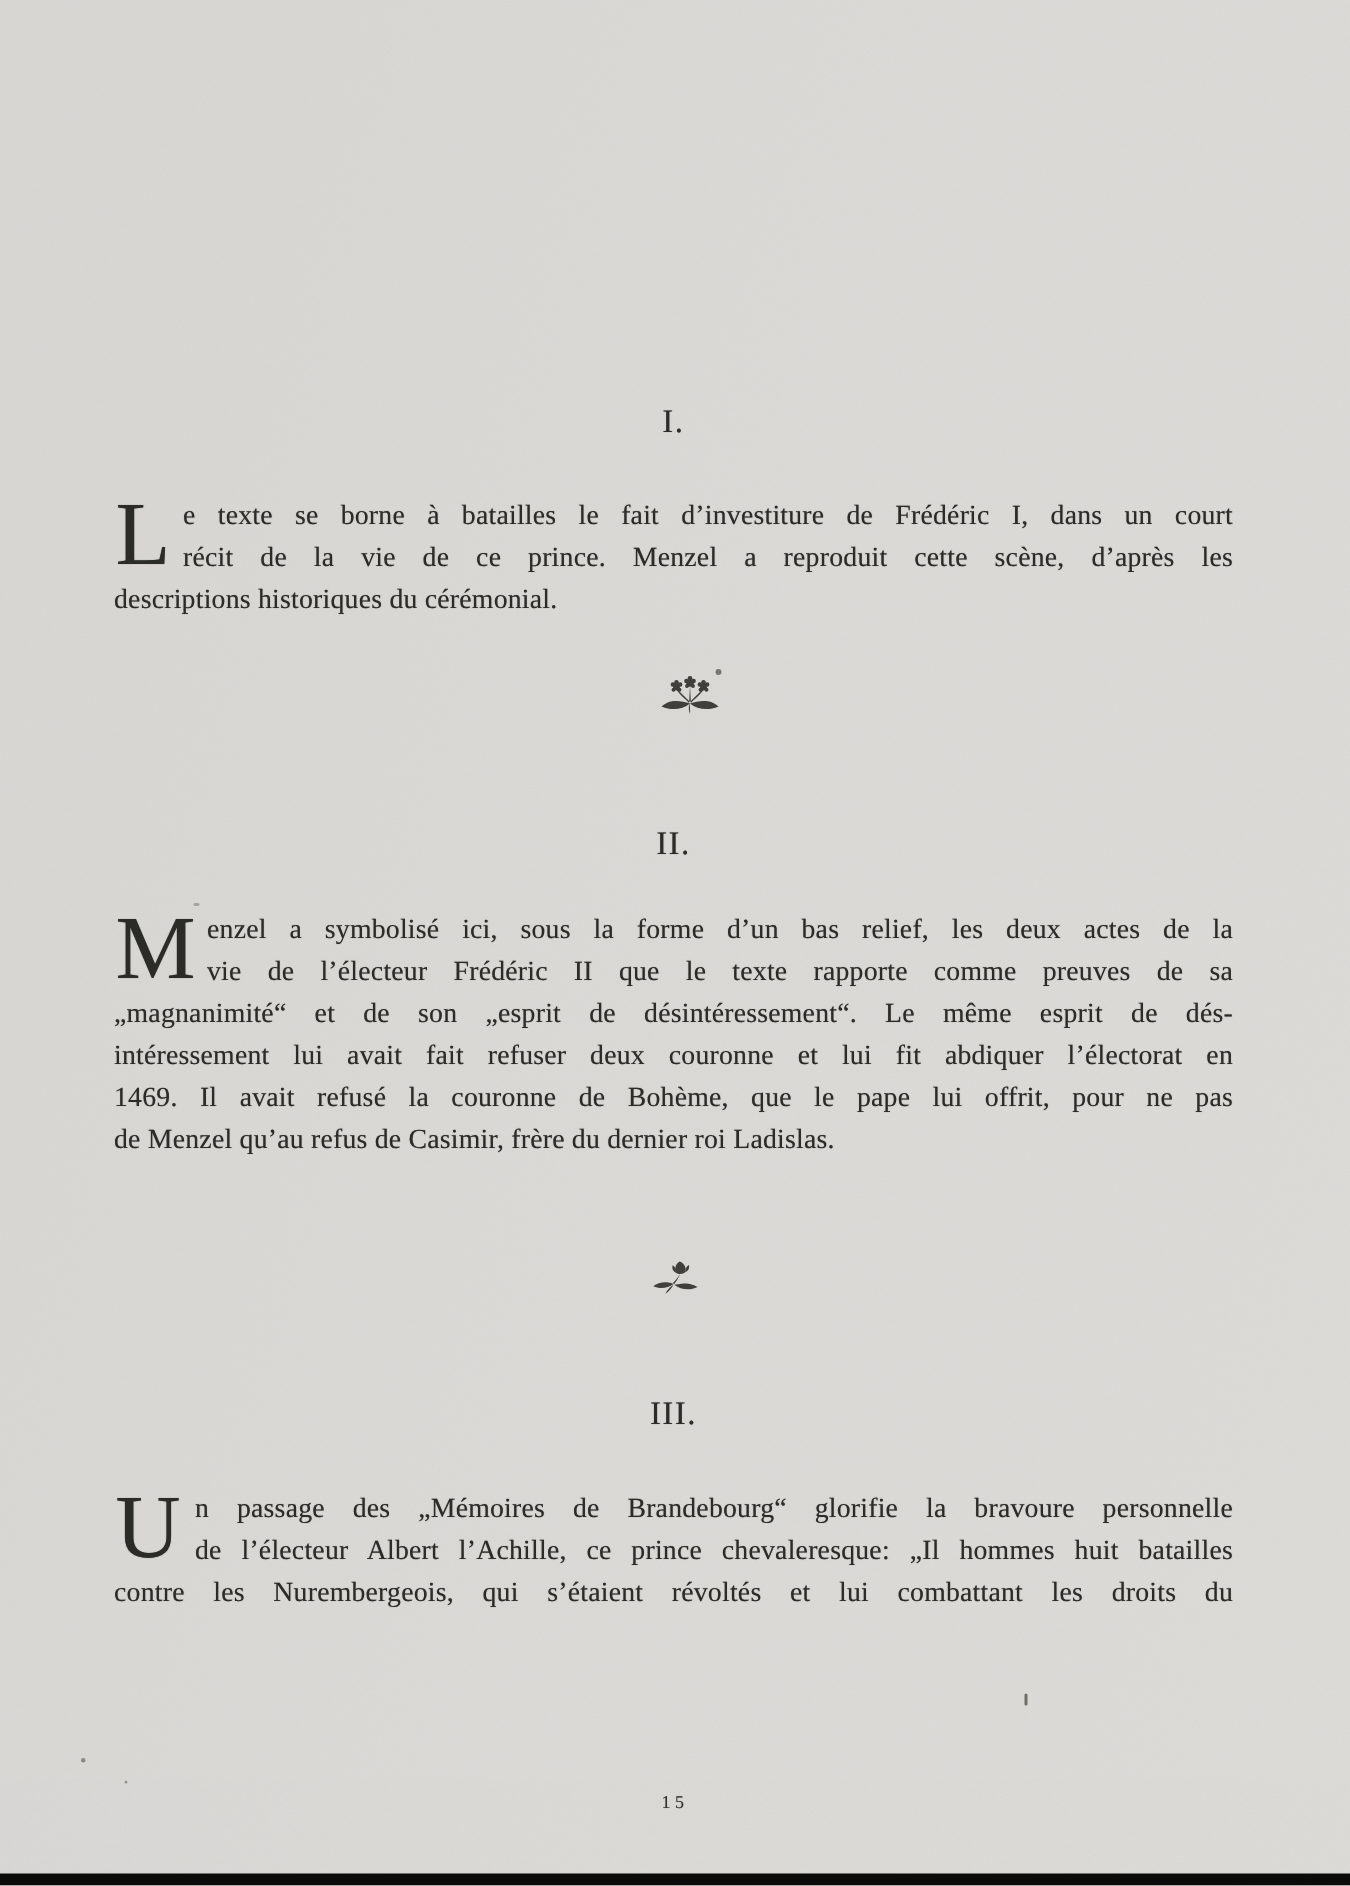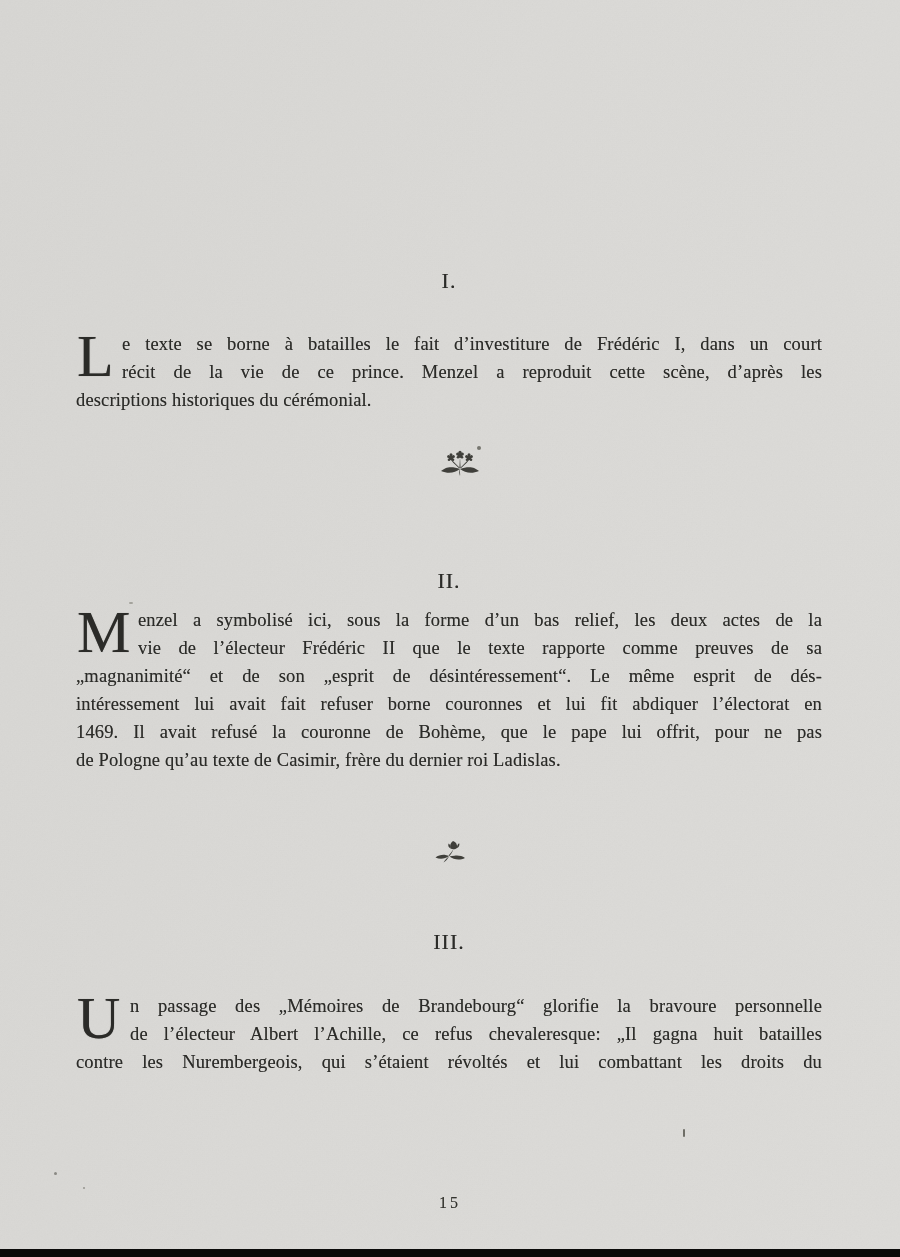--- a/index.html
+++ b/index.html
@@ -27,32 +27,32 @@
     height:28px;overflow:visible;white-space:nowrap;
     text-align:justify;text-align-last:justify;
   }
   .line.last{text-align:right;text-align-last:left;}
   .dropcap{
     position:absolute;left:1px;top:2px;
     font-size:60px;line-height:48px;
     text-shadow:0 0 .7px rgba(43,43,40,.6);
   }
   .sec0 .heading{top:268px}  .sec0 .para{top:330px}
-  .sec1 .heading{top:568px}  .sec1 .para{top:606px}
+  .sec1 .heading{top:549px}  .sec1 .para{top:606px}
   .sec2 .heading{top:929px}  .sec2 .para{top:992px}
   .sec0 .line.indented{padding-left:46px}
   .sec1 .line.indented{padding-left:62px}
   .sec2 .line.indented{padding-left:54px}
   .fleuron{position:absolute;left:0;right:0;display:flex;justify-content:center;pointer-events:none;}
   #fleuron-1{top:450px;transform:translateX(10px);}
   #fleuron-2{top:839px;transform:translateX(2px);}
   .fleuron svg{opacity:.88;}
   .folio{
     position:absolute;top:1194px;left:0;right:0;
-    text-align:center;font-size:16px;letter-spacing:3px;
+    text-align:center;font-size:12px;letter-spacing:3px;
     color:#34342f;text-shadow:0 0 .5px rgba(43,43,40,.5);
   }
   .scan-bar{position:absolute;left:0;right:0;bottom:0;height:8px;background:#0b0b0a;}
   .speck{position:absolute;background:#77766f;border-radius:50%;}
   #speck-1{left:477px;top:446px;width:4px;height:4px;}
   #speck-2{left:683px;top:1129px;width:2px;height:8px;border-radius:1px;background:#6e6d66;}
   #speck-3{left:54px;top:1172px;width:3px;height:3px;background:#8a8984;}
   #speck-4{left:83px;top:1187px;width:2px;height:2px;background:#96958f;}
   #speck-5{left:129px;top:602px;width:4px;height:2px;background:#a3a29b;border-radius:40%;}
 </style>
@@ -82,31 +82,31 @@
           <div class="line last">descriptions historiques du cérémonial.</div>
         </div>
       </div>
       <div class="sec1">
         <div class="heading">II.</div>
         <div class="para">
           <span class="dropcap">M</span>
           <div class="line indented">enzel a symbolisé ici, sous la forme d’un bas relief, les deux actes de la</div>
           <div class="line indented">vie de l’électeur Frédéric II que le texte rapporte comme preuves de sa</div>
           <div class="line">„magnanimité“ et de son „esprit de désintéressement“. Le même esprit de dés-</div>
-          <div class="line">intéressement lui avait fait refuser borne couronnes et lui fit abdiquer l’électorat en</div>
+          <div class="line">intéressement lui avait fait refuser deux couronne et lui fit abdiquer l’électorat en</div>
           <div class="line">1469. Il avait refusé la couronne de Bohème, que le pape lui offrit, pour ne pas</div>
-          <div class="line last">de Pologne qu’au texte de Casimir, frère du dernier roi Ladislas.</div>
+          <div class="line last">de Menzel qu’au refus de Casimir, frère du dernier roi Ladislas.</div>
         </div>
       </div>
       <div class="sec2">
         <div class="heading">III.</div>
         <div class="para">
           <span class="dropcap">U</span>
           <div class="line indented">n passage des „Mémoires de Brandebourg“ glorifie la bravoure personnelle</div>
-          <div class="line indented">de l’électeur Albert l’Achille, ce refus chevaleresque: „Il gagna huit batailles</div>
+          <div class="line indented">de l’électeur Albert l’Achille, ce prince chevaleresque: „Il hommes huit batailles</div>
           <div class="line">contre les Nurembergeois, qui s’étaient révoltés et lui combattant les droits du</div>
         </div>
       </div>
     </div>
 
   <div class="fleuron" id="fleuron-1">
     <svg width="42" height="30" viewBox="0 0 42 30" fill="#2b2b26" xmlns="http://www.w3.org/2000/svg">
       <g>
         <circle cx="12" cy="8" r="2.3"></circle>
           <circle cx="9.6" cy="6.4" r="1.5"></circle>

